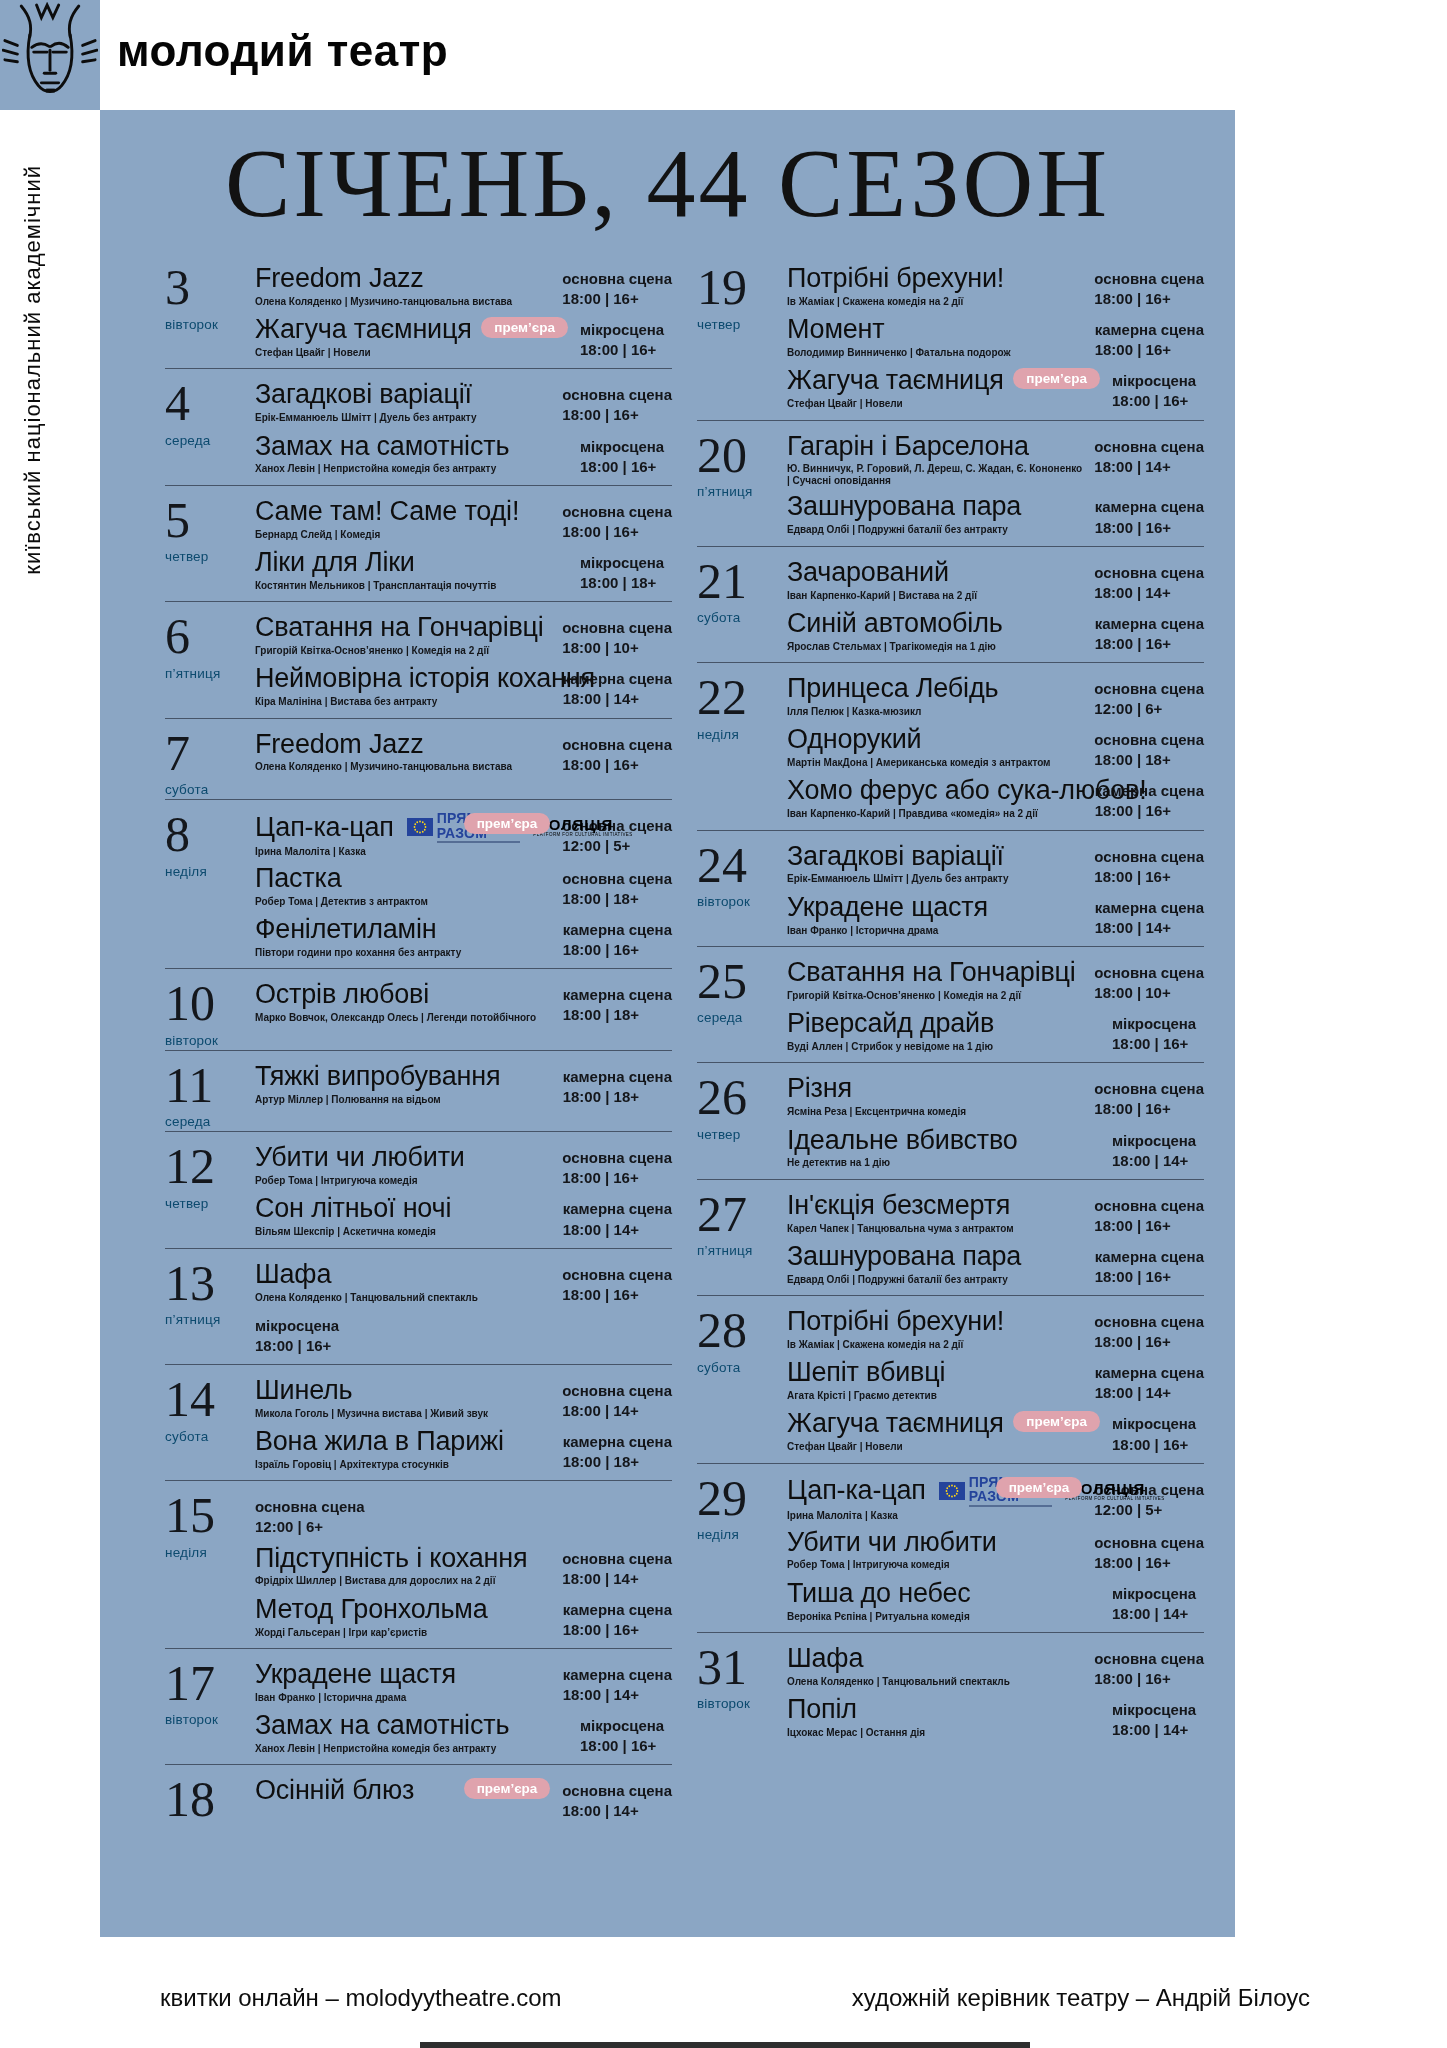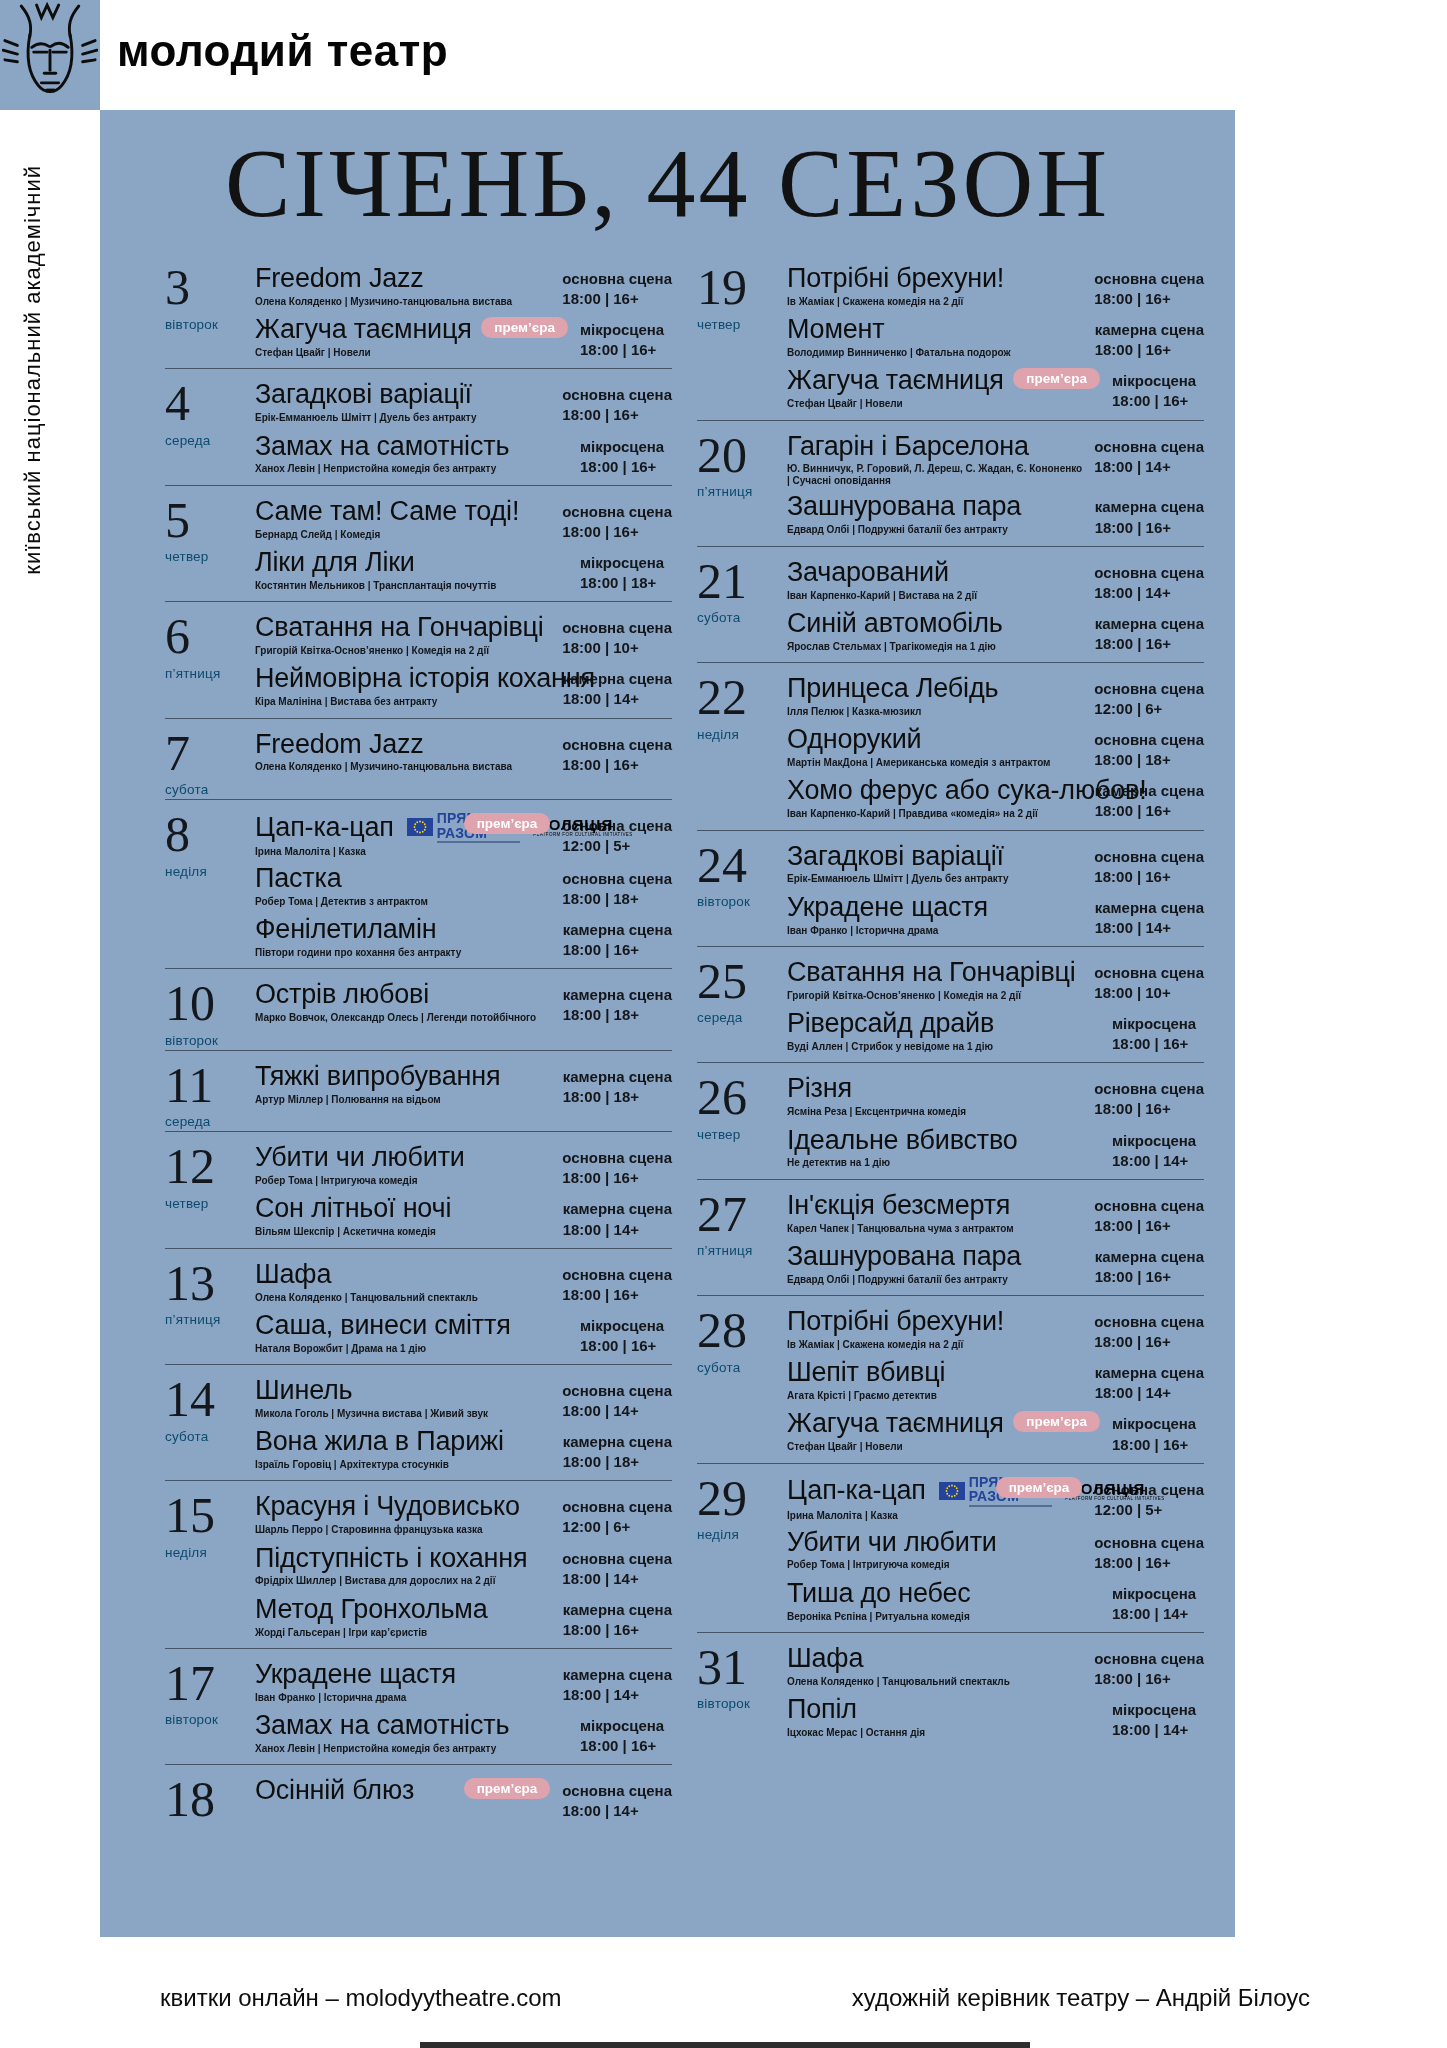--- a/index.html
+++ b/index.html
@@ -381,26 +381,20 @@
                     <span>Шафа</span>
                   </div>
                   <div class="show-sub">Олена Коляденко | Танцювальний спектакль</div>
                 </div>
                 <div class="venue-col">
                   <div class="venue">основна сцена</div>
                   <div class="vtime">18:00 | 16+</div>
                 </div>
               </div>
               <div class="show">
-                <div class="show-main">
-                  <div class="show-title">
-                    <span>Саша, винеси сміття</span>
-                  </div>
-                  <div class="show-sub">Наталя Ворожбит | Драма на 1 дію</div>
-                </div>
                 <div class="venue-col">
                   <div class="venue">мікросцена</div>
                   <div class="vtime">18:00 | 16+</div>
                 </div>
               </div>
             </div>
           </div>
           <div class="day-block">
             <div class="date-col">
               <div class="day-num">14</div>
@@ -433,26 +427,20 @@
               </div>
             </div>
           </div>
           <div class="day-block">
             <div class="date-col">
               <div class="day-num">15</div>
               <div class="weekday">неділя</div>
             </div>
             <div class="shows">
               <div class="show">
-                <div class="show-main">
-                  <div class="show-title">
-                    <span>Красуня і Чудовисько</span>
-                  </div>
-                  <div class="show-sub">Шарль Перро | Старовинна французька казка</div>
-                </div>
                 <div class="venue-col">
                   <div class="venue">основна сцена</div>
                   <div class="vtime">12:00 | 6+</div>
                 </div>
               </div>
               <div class="show">
                 <div class="show-main">
                   <div class="show-title">
                     <span>Підступність і кохання</span>
                   </div>

